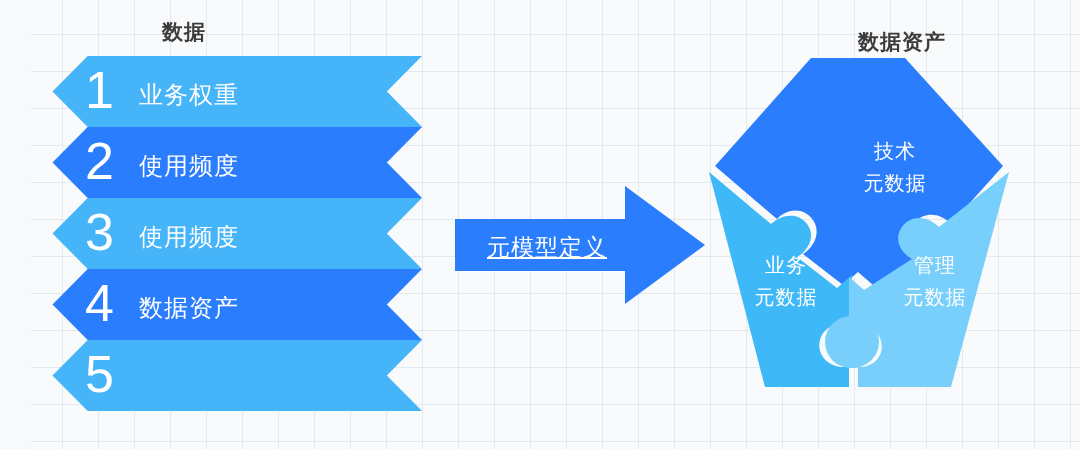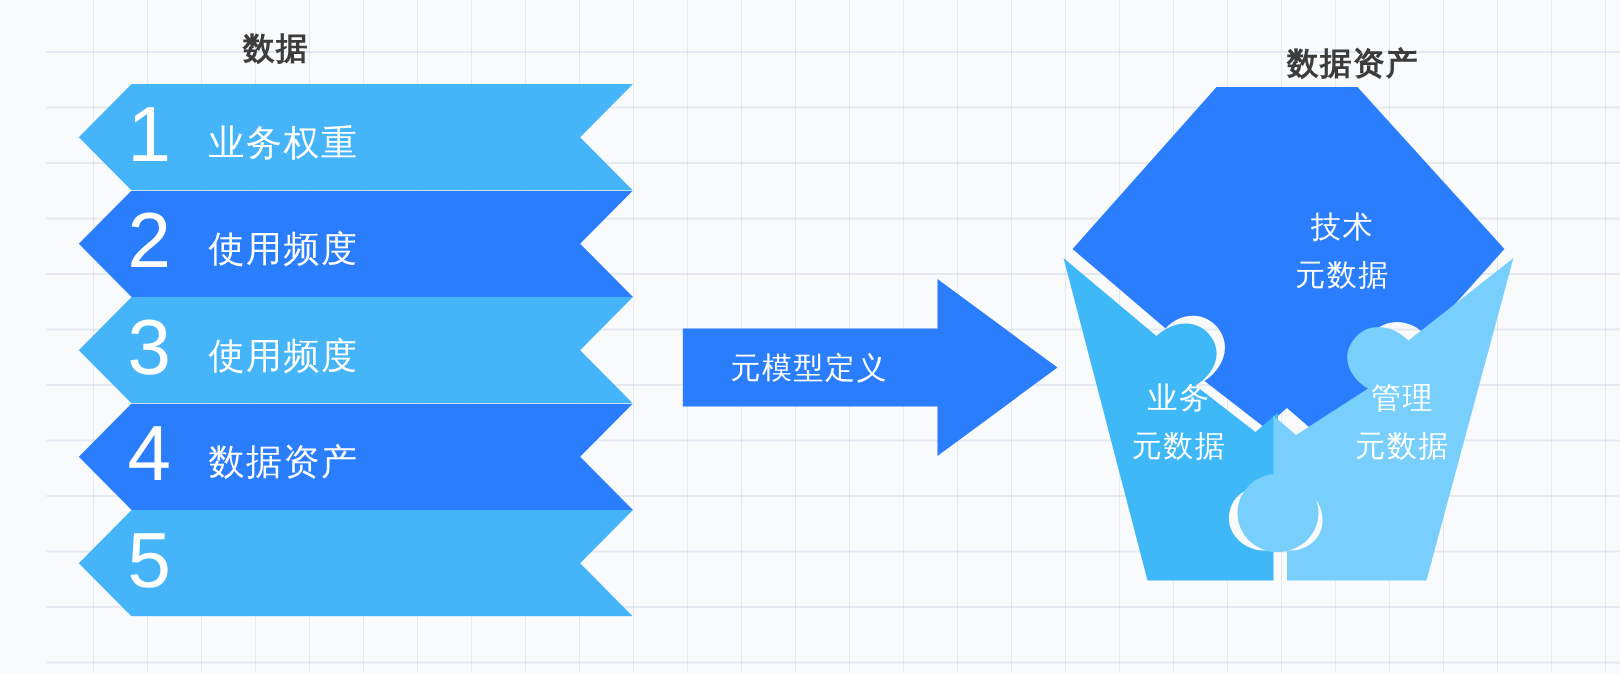--- a/index.html
+++ b/index.html
@@ -95,23 +95,24 @@
     inset: 0;
     background: #2a7dfc;
     -webkit-clip-path: polygon(0% 28%, 68% 28%, 68% 0%, 100% 50%, 68% 100%, 68% 72%, 0% 72%);
     clip-path: polygon(0% 28%, 68% 28%, 68% 0%, 100% 50%, 68% 100%, 68% 72%, 0% 72%);
   }
   #arrow-label {
     position: absolute;
     left: 32px;
     top: 46px;
     color: #ffffff;
-    font-size: 20px;
+    font-size: 23px;
     letter-spacing: 1px;
     white-space: nowrap;
+    text-decoration: underline;
   }
 
   
   #hex-puzzle {
     position: absolute;
     left: 672px;
     top: 50px;
     width: 310px;
     height: 345px;
   }

